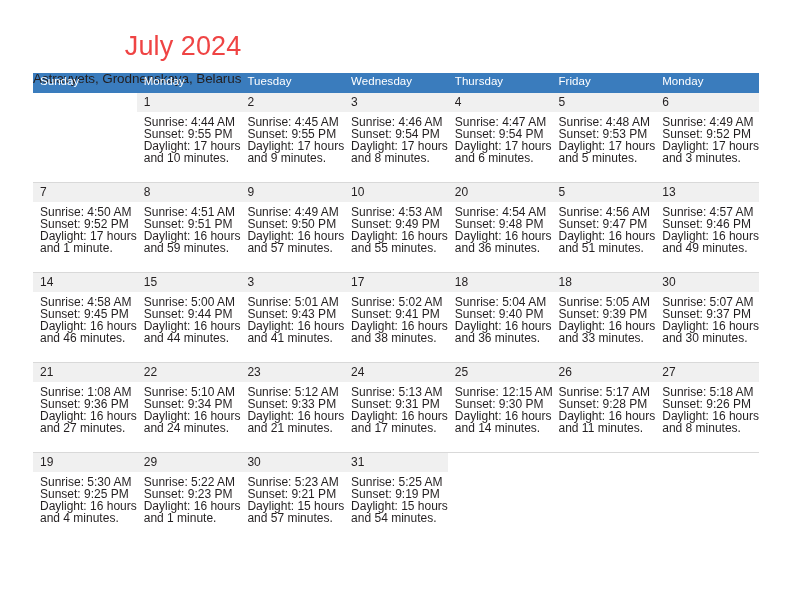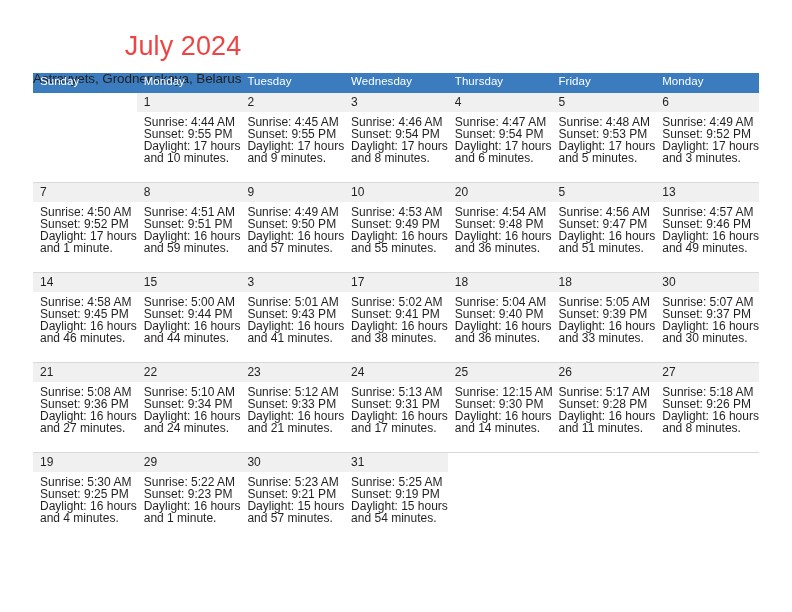--- a/index.html
+++ b/index.html
@@ -379,21 +379,21 @@
                 <div>and 30 minutes.</div>
               </div>
             </div>
           </td>
         </tr>
         <tr>
           <td>
             <div class="cell">
               <div class="daynum">21</div>
               <div class="info">
-                <div>Sunrise: 5:08 AM</div>
+                <div>Sunrise: 1:08 AM</div>
                 <div>Sunset: 9:36 PM</div>
                 <div>Daylight: 16 hours</div>
                 <div>and 27 minutes.</div>
               </div>
             </div>
           </td>
           <td>
             <div class="cell">
               <div class="daynum">22</div>
               <div class="info">

